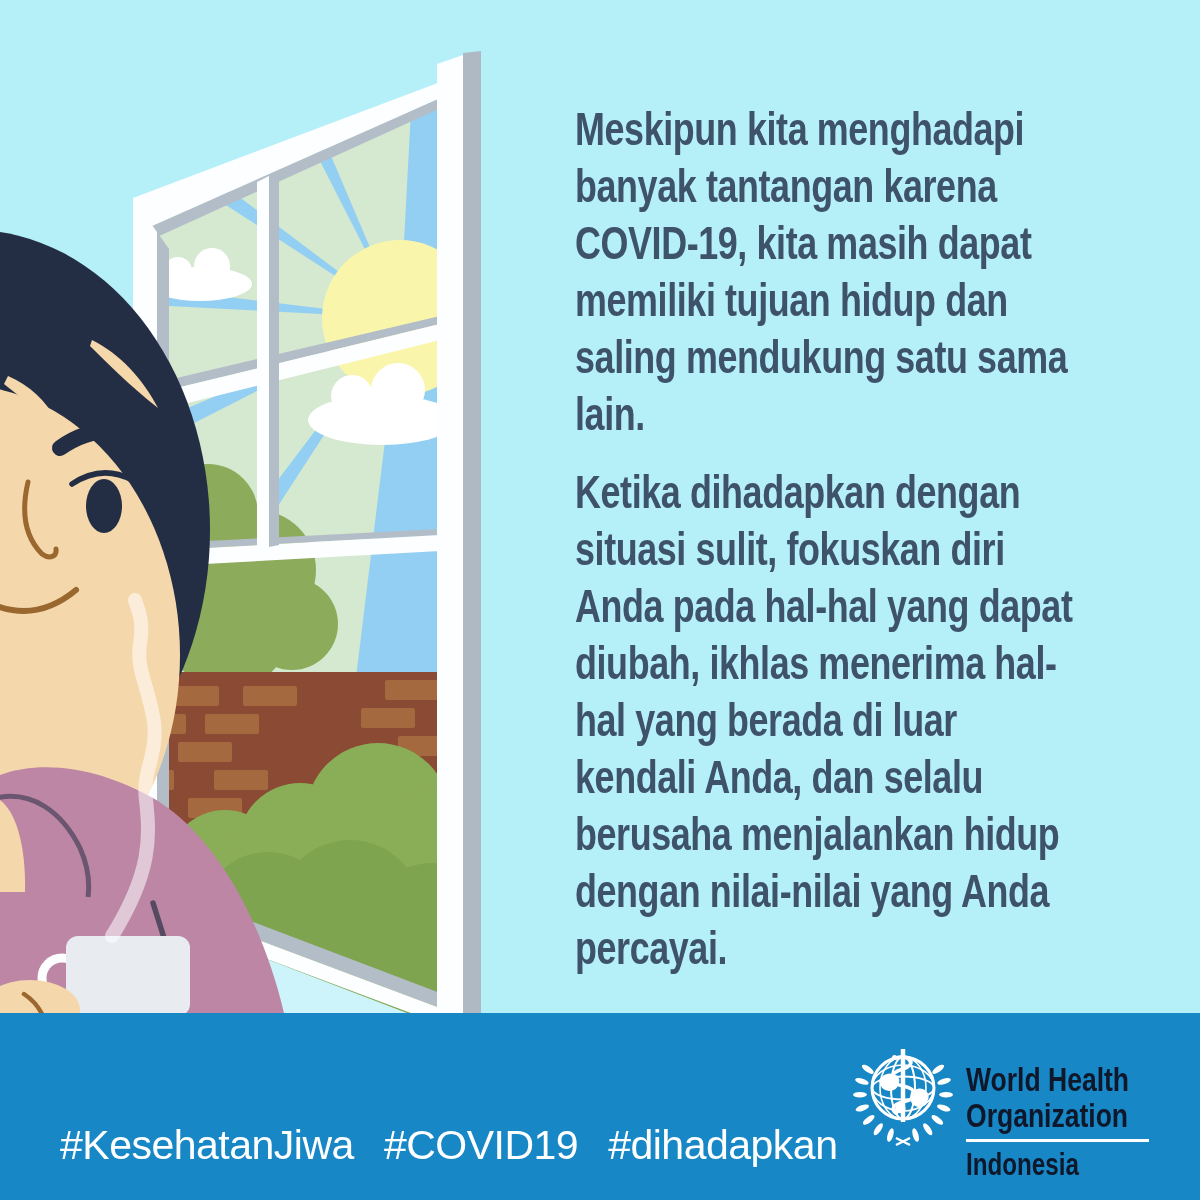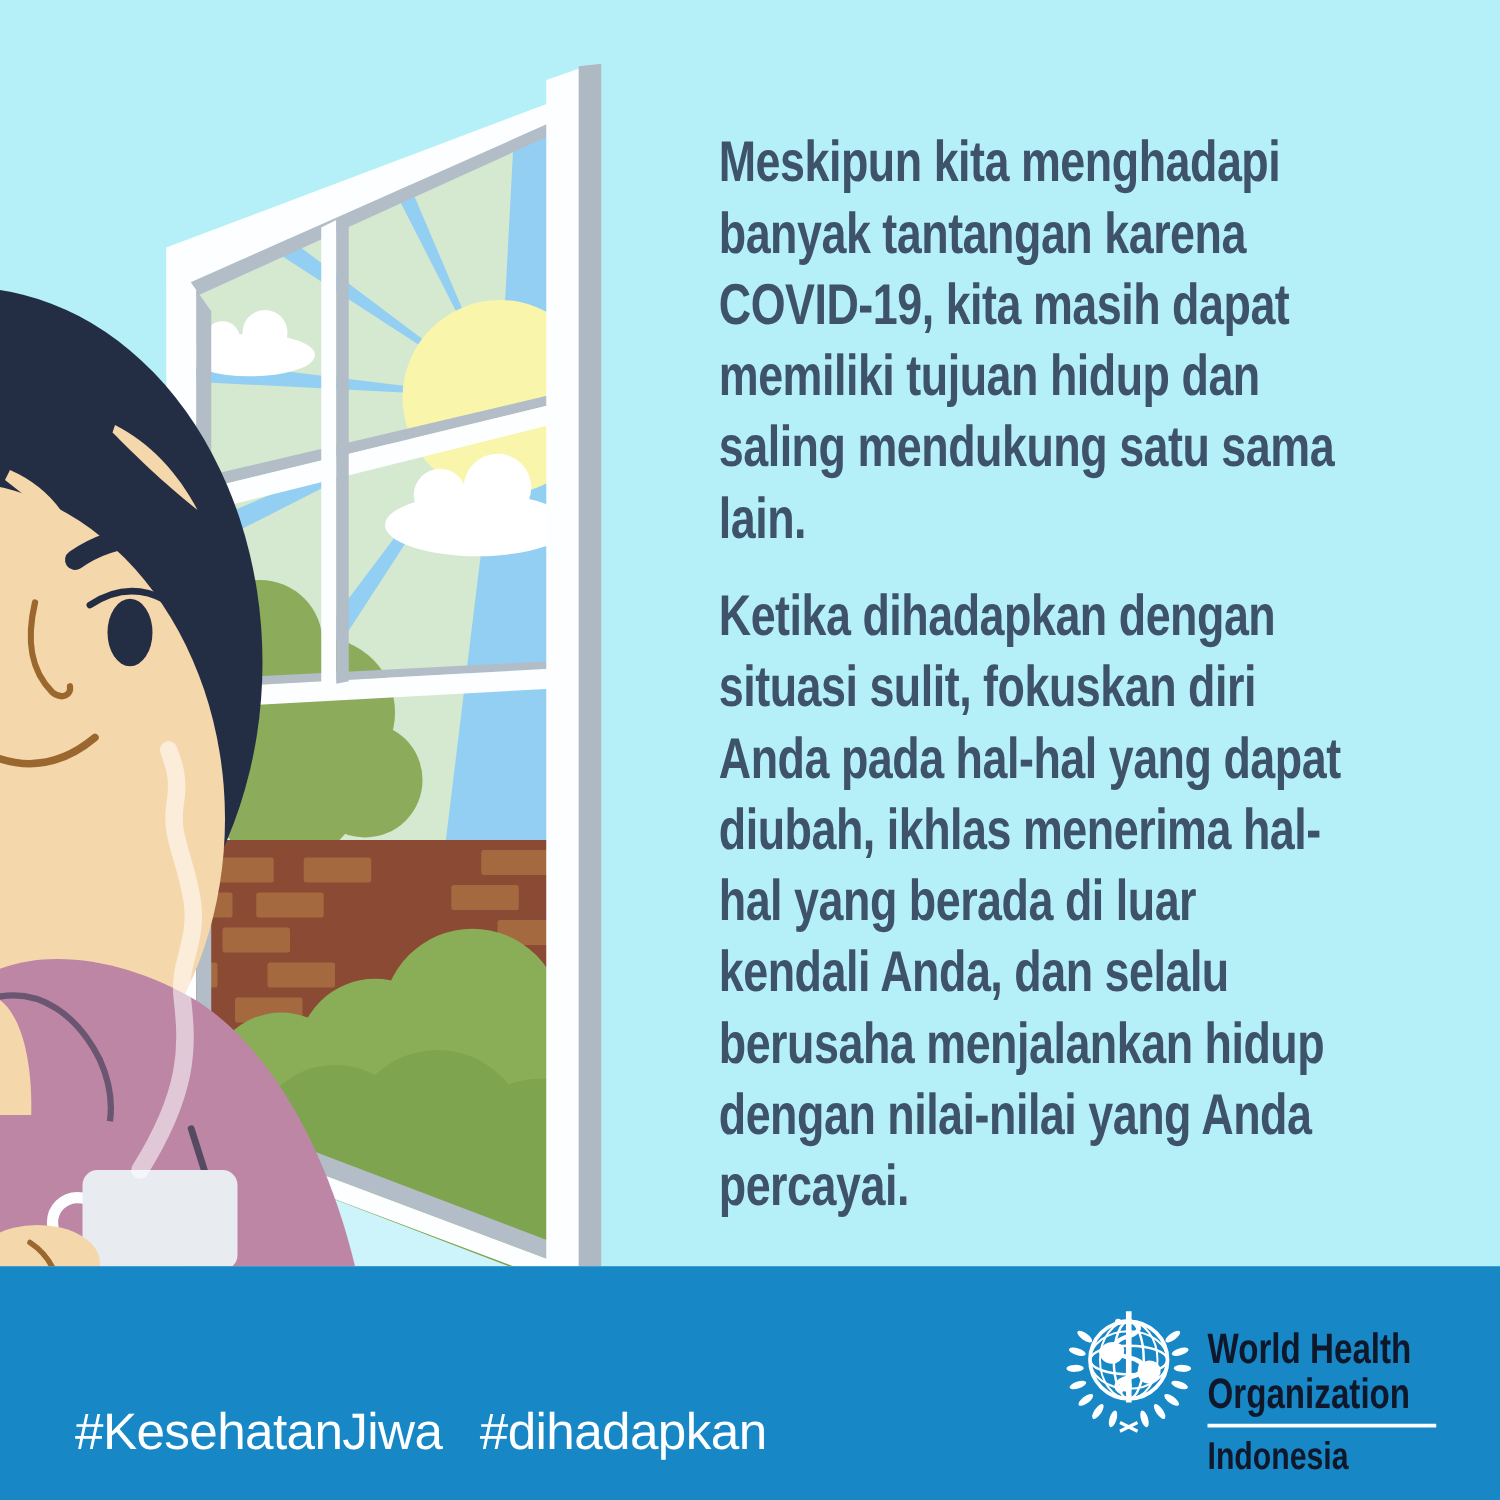--- a/index.html
+++ b/index.html
@@ -162,20 +162,21 @@
       <div class="tline">kendali Anda, dan selalu</div>
       <div class="tline">berusaha menjalankan hidup</div>
       <div class="tline">dengan nilai-nilai yang Anda</div>
       <div class="tline">percayai.</div>
     </div>
   </div>
 
   <div class="footer">
     <div class="hashtags">
       <span>#KesehatanJiwa</span>
+      <span>#COVID19</span>
       <span>#dihadapkan</span>
     </div>
 
     <svg class="emblem" viewBox="0 0 100 118">
       <g stroke="#ffffff" fill="none">
         <line x1="50" y1="7" x2="50" y2="80" stroke-width="4.5"></line>
         <path d="M42,16 C60,12 63,23 50,27 C35,31 35,41 50,44 C65,47 65,57 50,60 C39,62.5 37,69 45,72" stroke-width="3.5"></path>
         <circle cx="50" cy="46" r="31" stroke-width="3"></circle>
         <ellipse cx="50" cy="46" rx="31" ry="11.5" stroke-width="2"></ellipse>
         <ellipse cx="50" cy="46" rx="31" ry="23" stroke-width="1.6"></ellipse>

